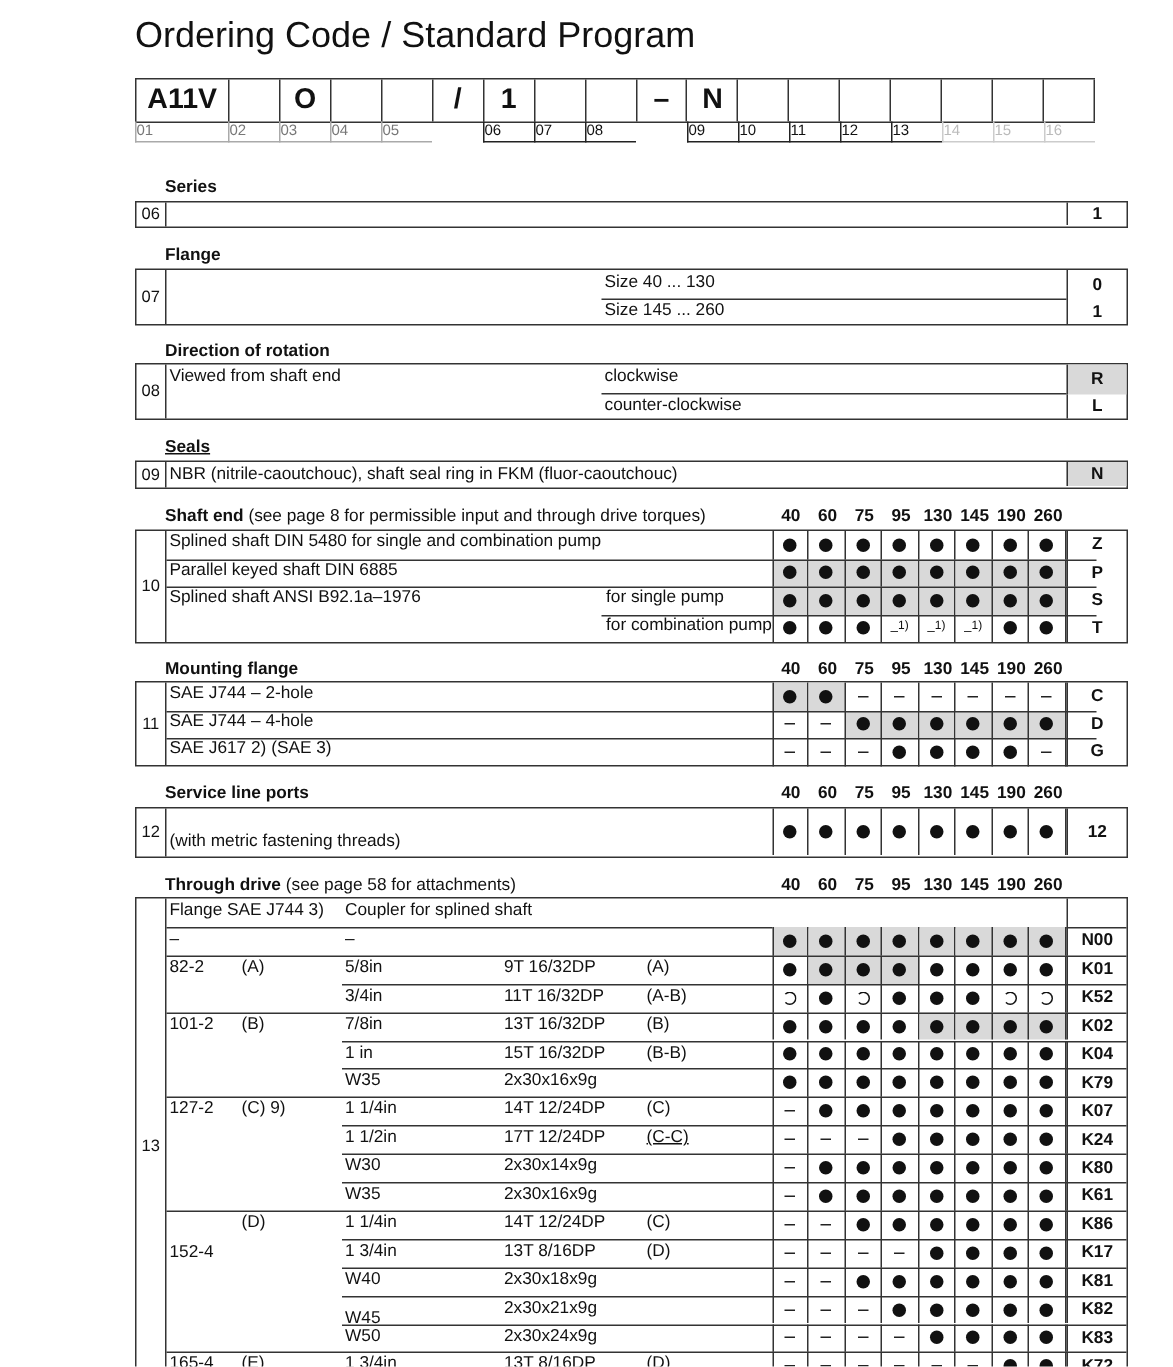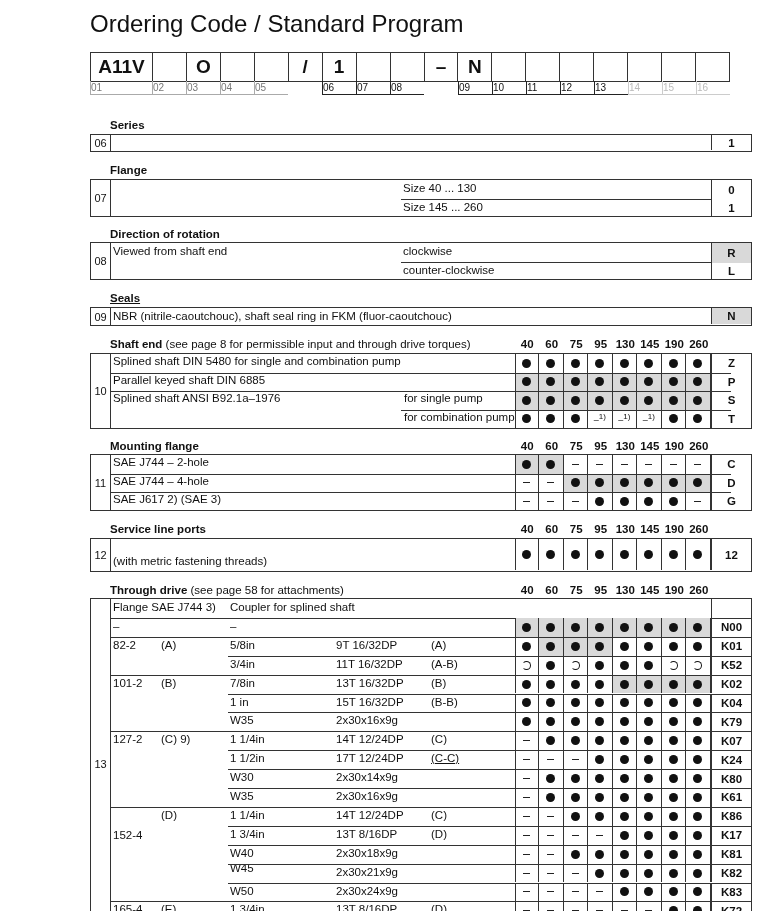--- a/index.html
+++ b/index.html
@@ -754,21 +754,21 @@
         <div class="dot"></div>
       </div>
       <div class="gcell" style="left: 570.5px; top: 245.7px; height: 18.9px;">
         <div class="dot"></div>
       </div>
       <div class="gcell" style="left: 595px; top: 245.7px; height: 18.9px;">
         <div class="dot"></div>
       </div>
       <div class="codecell" style="top: 245.7px; height: 18.9px;">K81</div>
       <div class="hline" style="left: 137px; top: 245.7px; width: 523px;"></div>
-      <div class="txt" style="left: 139px; top: 263px; text-align: right;">W45</div>
+      <div class="txt" style="left: 139px; top: 274px; text-align: right;">W45</div>
       <div class="txt" style="left: 245px; top: 266.6px;">2x30x21x9g</div>
       <div class="gcell" style="left: 423.5px; top: 264.6px; height: 18.9px; border-left: 1px solid rgb(51, 51, 51);">
         <div class="dash"></div>
       </div>
       <div class="gcell" style="left: 448px; top: 264.6px; height: 18.9px;">
         <div class="dash"></div>
       </div>
       <div class="gcell" style="left: 472.5px; top: 264.6px; height: 18.9px;">
         <div class="dash"></div>
       </div>

